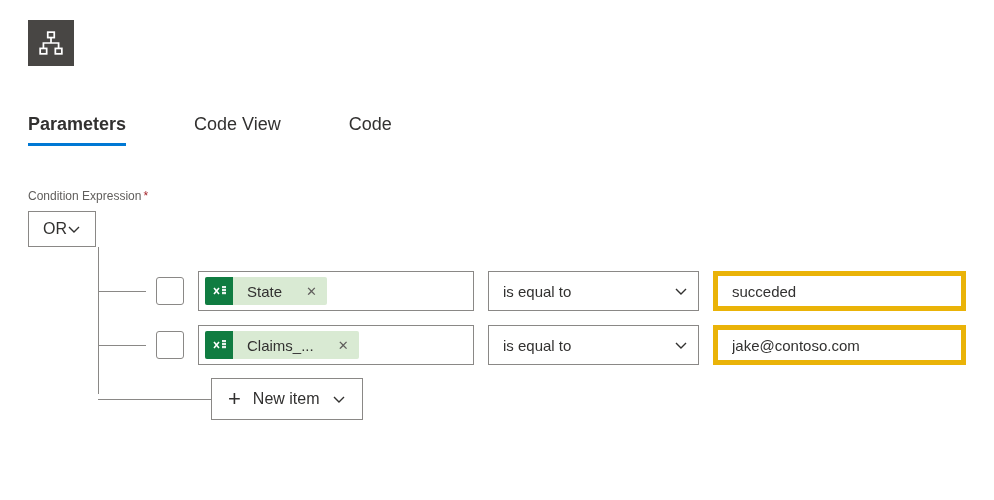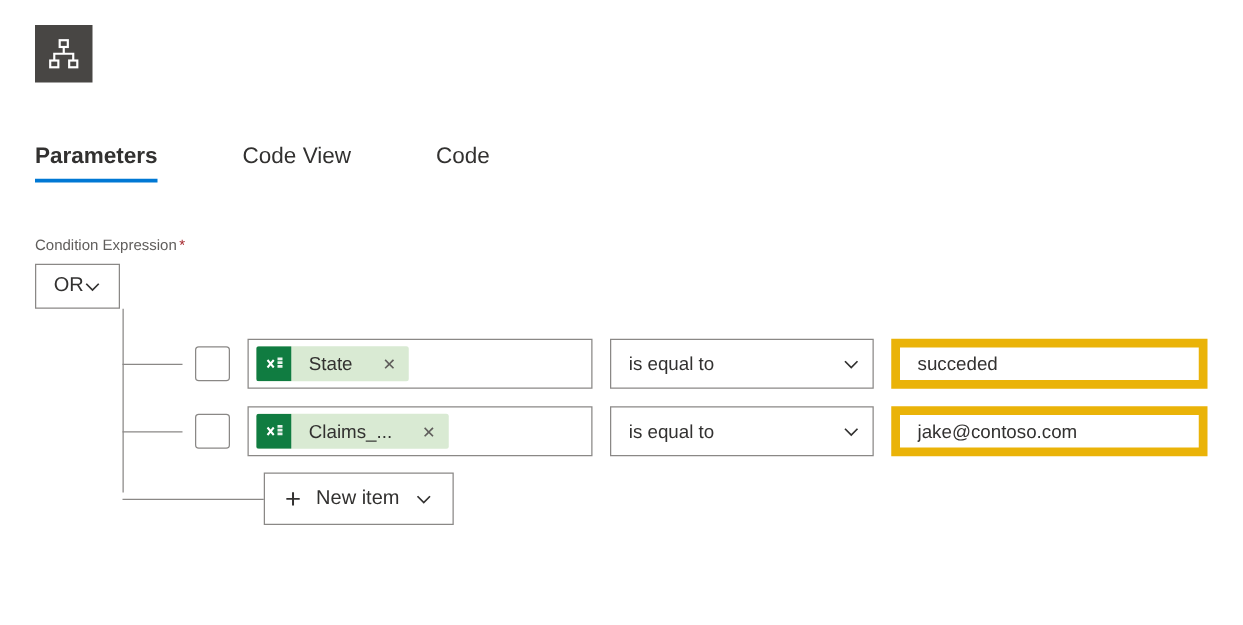--- a/index.html
+++ b/index.html
@@ -173,21 +173,21 @@
       display: flex;
       align-items: center;
       justify-content: space-between;
       padding: 0 10px 0 14px;
       cursor: pointer;
       background: #fff;
       font-size: 15px;
     }
     
     .value-input {
-      border: 7px solid #eab308;
+      border: 5px solid #eab308;
       height: 40px;
       flex: 1;
       padding: 12px 14px;
       font-size: 15px;
       background: #fff;
       outline: none;
       font-family: inherit;
       color: #323130;
     }
     

